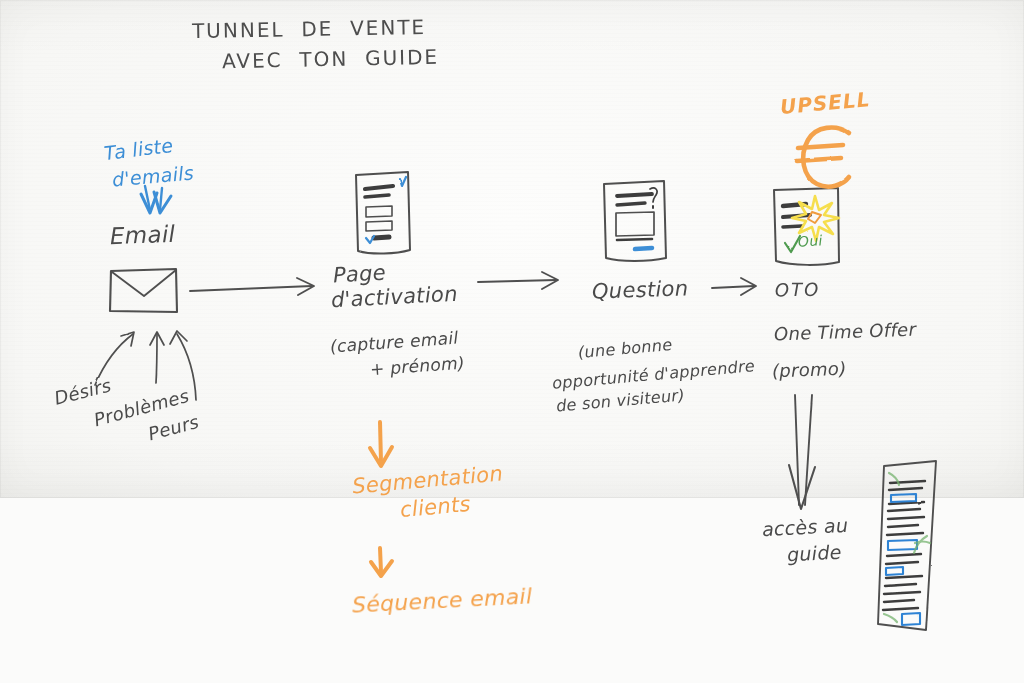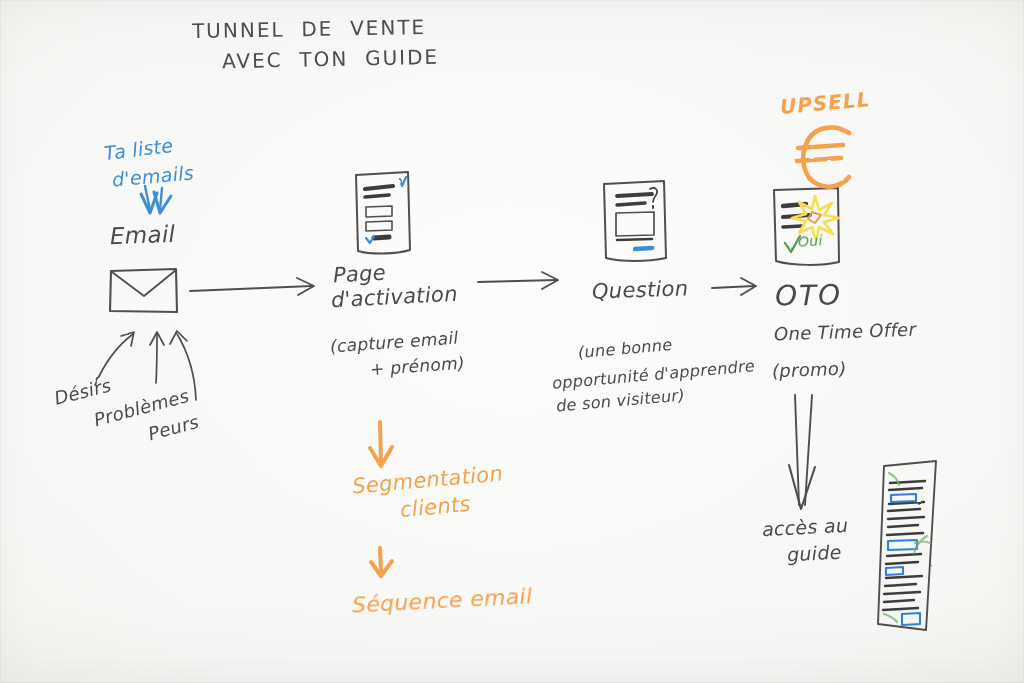--- a/index.html
+++ b/index.html
@@ -2,21 +2,21 @@
 <html><head>
 <meta charset="utf-8">
 <style>
   html,body{margin:0;padding:0;}
   body{
     width:1024px;height:683px;overflow:hidden;
     background:#fbfbfa;
     font-family:"DejaVu Sans", sans-serif;
   }
   #sheet{
-    position:relative;width:1024px;height:683px;
+    position:relative;width:1024px;height:498px;
     background:
       linear-gradient(180deg, rgba(0,0,0,0.012) 0%, rgba(0,0,0,0) 12%, rgba(0,0,0,0) 88%, rgba(0,0,0,0.02) 100%),
       repeating-linear-gradient(0deg, rgba(0,0,0,0.008) 0px, rgba(0,0,0,0.008) 1px, rgba(255,255,255,0) 1px, rgba(255,255,255,0) 4px),
       radial-gradient(ellipse at 50% 45%, #fdfdfc 0%, #f7f7f5 78%, #f2f2ef 100%);
     box-shadow: inset 0 0 38px rgba(0,0,0,0.035);
   }
   #paper-edge{
     position:absolute;inset:0;pointer-events:none;
     box-shadow: inset 0 0 0 1px rgba(0,0,0,0.035);
   }
@@ -221,21 +221,21 @@
   <div class="lbl hand orange" style="left:352px; top:588px; font-size:22px; transform:rotate(-3deg);">Séquence email</div>
 
   <div class="lbl hand dark" style="left:592px; top:278px; font-size:21px; transform:rotate(-2deg);">Question</div>
 
   <div class="lbl hand dark" style="left:578px; top:340px; font-size:16px; transform:rotate(-5deg);">(une bonne</div>
   <div class="lbl hand dark" style="left:552px; top:366px; font-size:16px; transform:rotate(-5deg);">opportunité d'apprendre</div>
   <div class="lbl hand dark" style="left:556px; top:392px; font-size:16px; transform:rotate(-5deg);">de son visiteur)</div>
 
   <div class="lbl hand orange" style="left:780px; top:92px; font-size:20px; font-weight:700; letter-spacing:1px; transform:rotate(-5deg);">UPSELL</div>
 
-  <div class="lbl hand dark" style="left:775px; top:280px; font-size:28px; letter-spacing:2px; transform:rotate(-1deg);">OTO</div>
+  <div class="lbl hand dark" style="left:775px; top:280px; font-size:18px; letter-spacing:2px; transform:rotate(-1deg);">OTO</div>
   <div class="lbl hand dark" style="left:774px; top:322px; font-size:18px; transform:rotate(-2deg);">One Time Offer</div>
   <div class="lbl hand dark" style="left:772px; top:360px; font-size:18px; transform:rotate(-2deg);">(promo)</div>
 
   <div class="lbl hand green" style="left:798px; top:233px; font-size:14px; transform:rotate(-4deg);">Oui</div>
 
   <div class="lbl hand dark" style="left:762px; top:516px; font-size:19px; transform:rotate(-3deg);">accès au</div>
   <div class="lbl hand dark" style="left:787px; top:542px; font-size:19px; transform:rotate(-3deg);">guide</div>
 
   <div id="paper-edge"></div>
 </div>

